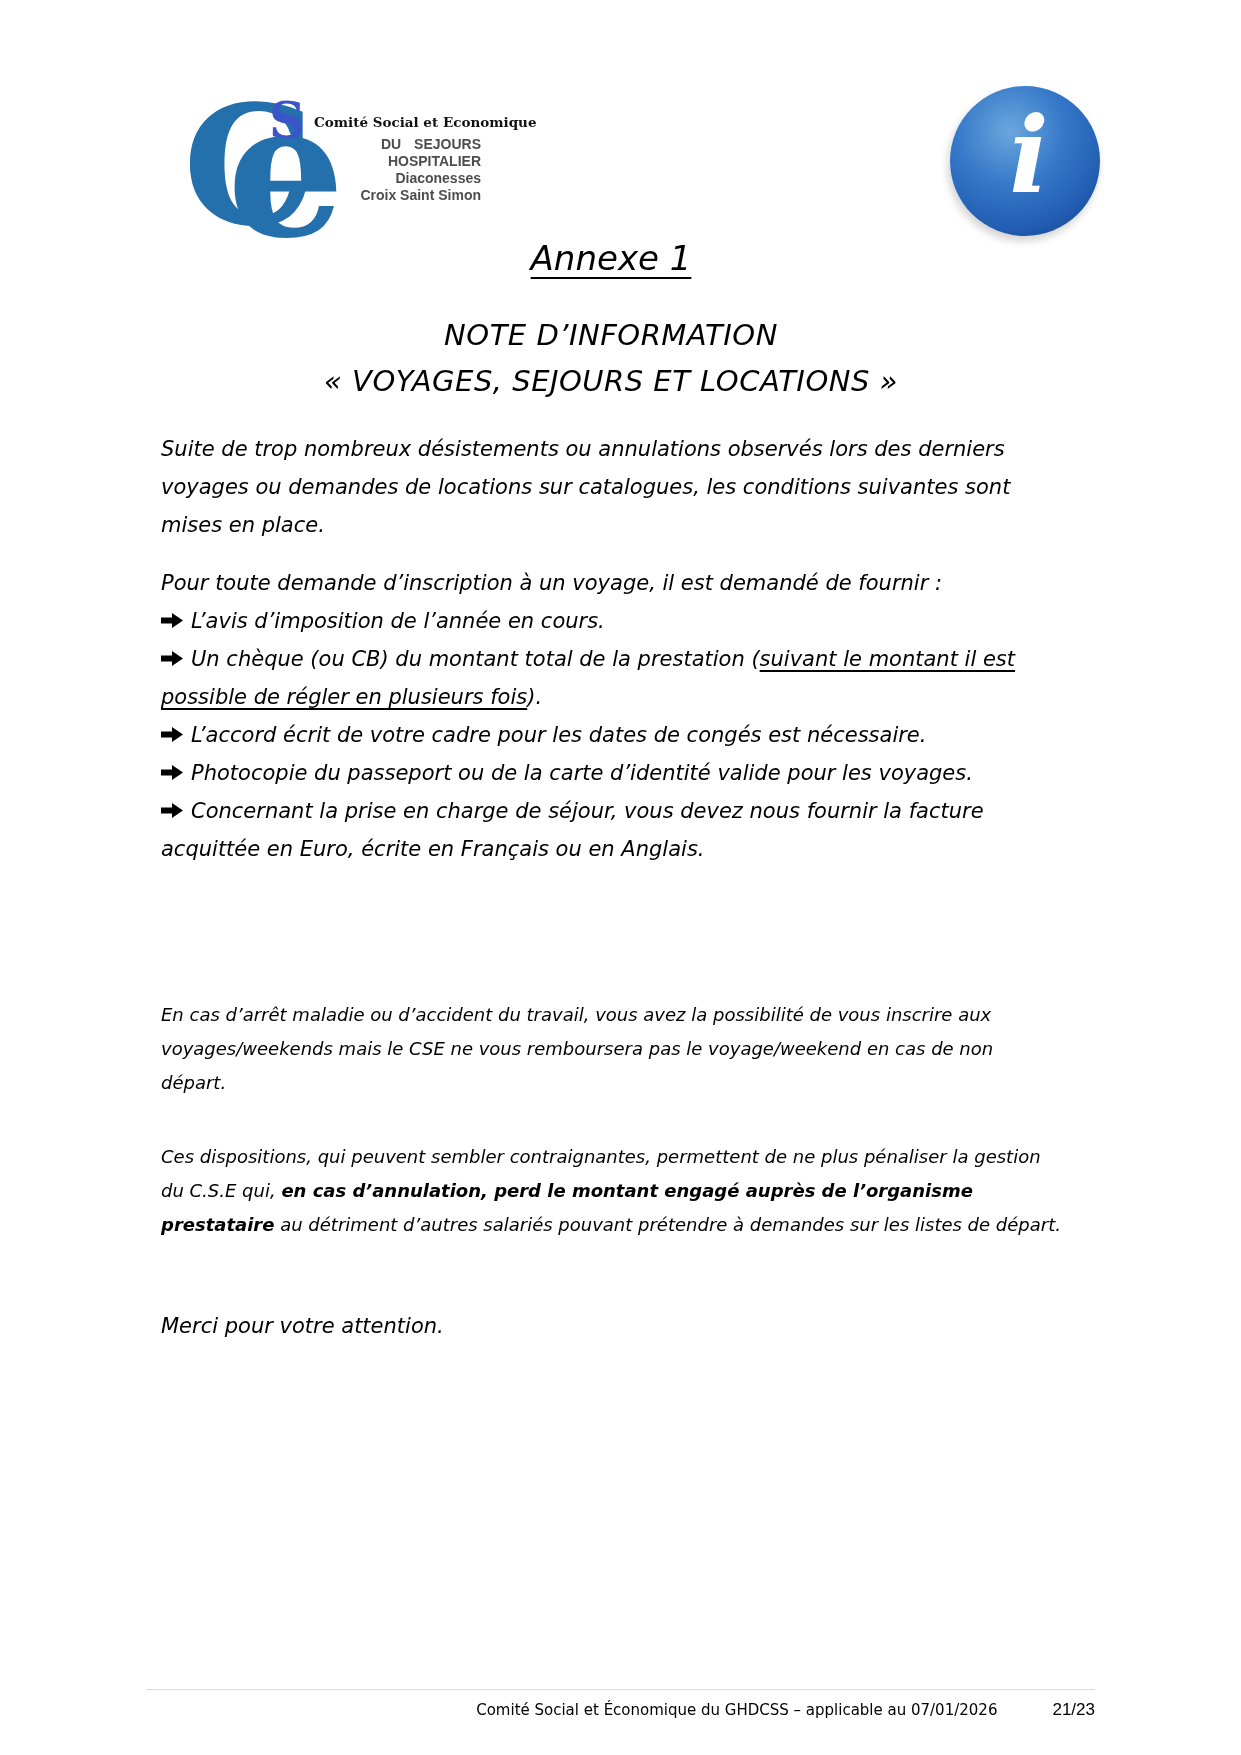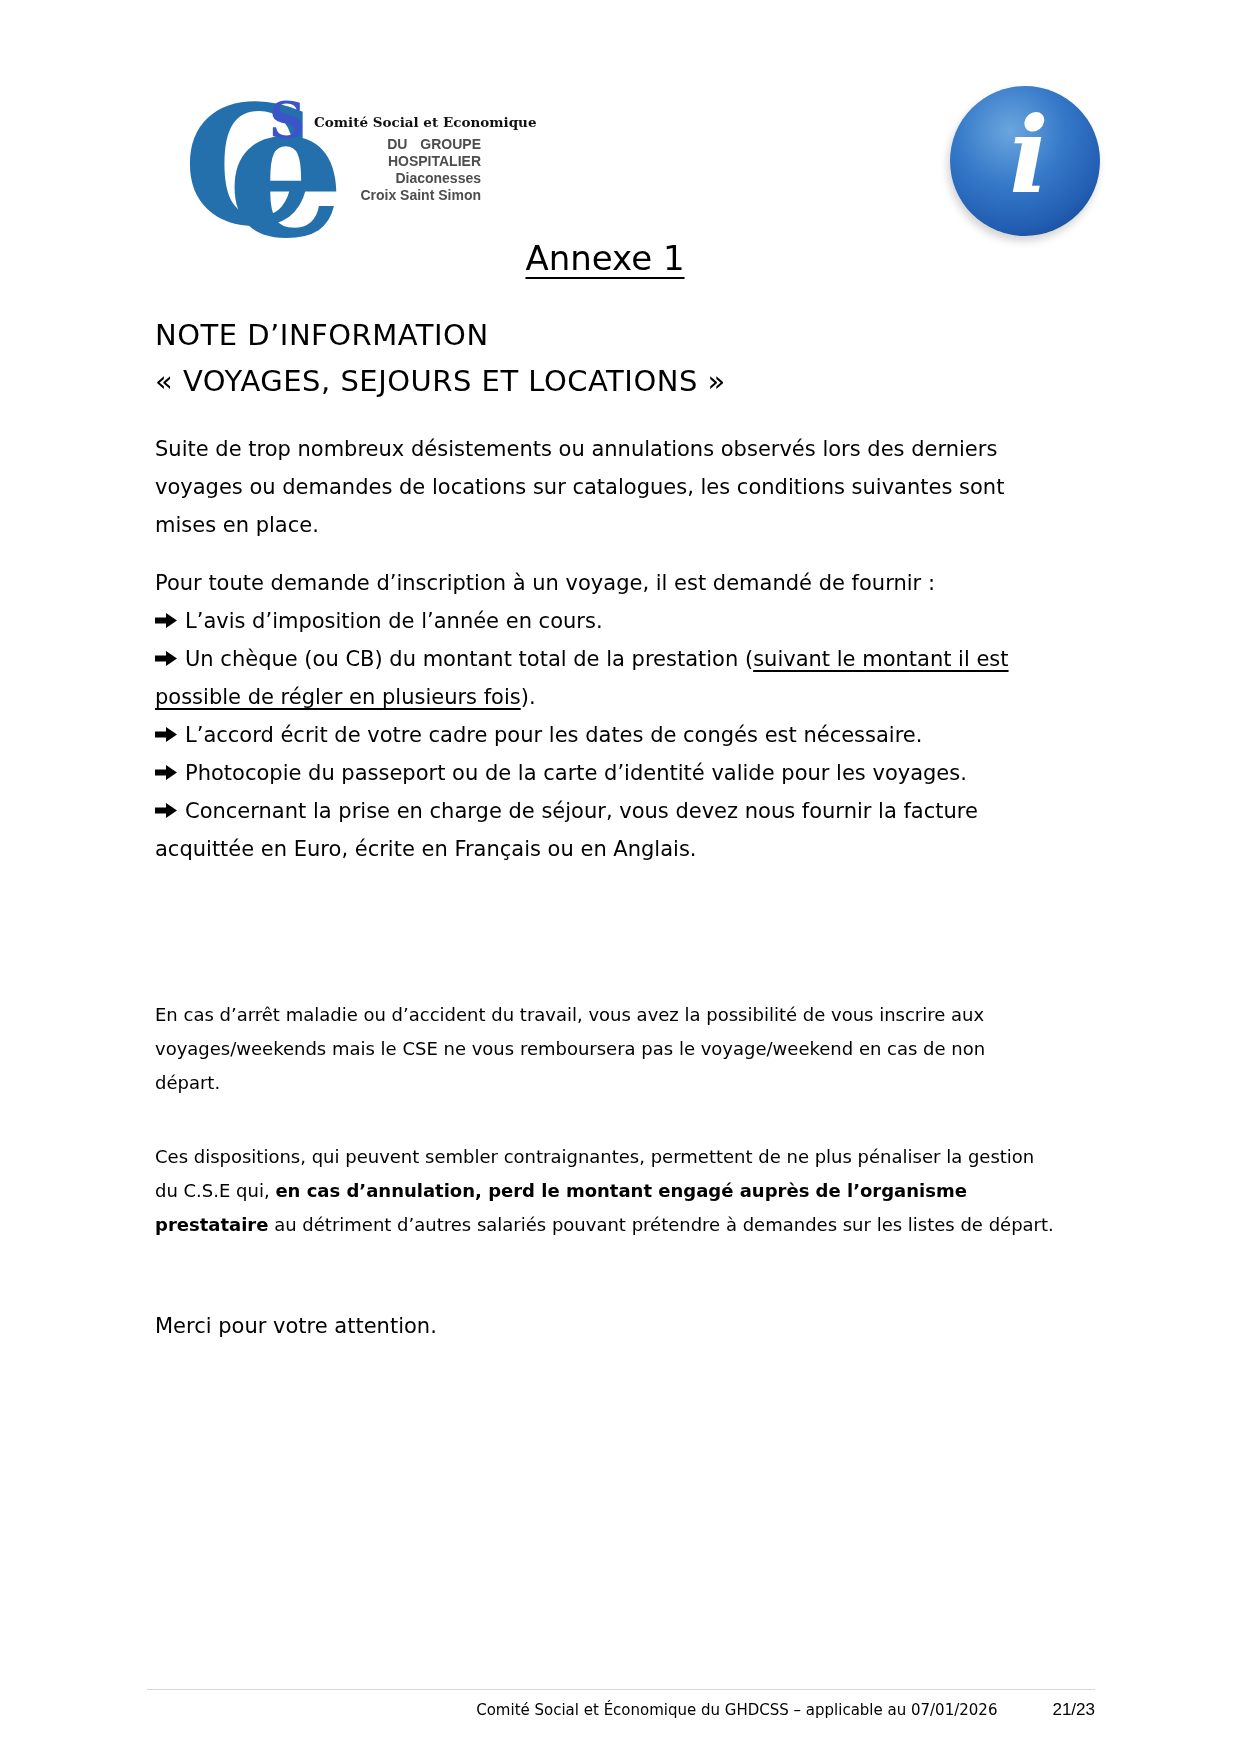--- a/index.html
+++ b/index.html
@@ -49,26 +49,26 @@
     background: radial-gradient(circle at 40% 30%, #6aa6de 0%, #3578c8 40%, #215cb0 72%, #123a78 100%);
     box-shadow: -2px 5px 8px rgba(0,0,0,0.18);
     display:flex; align-items:center; justify-content:center;
   }
   .info-badge .glyph {
     font-family:"DejaVu Serif", serif; font-style:italic; font-weight:bold;
     font-size:104px; color:#ffffff; transform:translate(4px,-6px);
   }
 
   
-  .content { position:absolute; left:155px; top:238px; width:900px; }
+  .content { position:absolute; left:161px; top:238px; width:900px;font-style:italic; }
 
   .doc-title { text-align:center; font-size:34px; font-weight:normal; }
   .doc-title .underlined { text-decoration:underline; text-underline-offset:7px; text-decoration-thickness:2px; }
 
-  .doc-subtitle { margin-top:34px; font-size:29px; line-height:46px; letter-spacing:0.5px; }
+  .doc-subtitle { margin-top:34px; text-align:center; font-size:29px; line-height:46px; letter-spacing:0.5px; }
 
   .para { font-size:21px; line-height:38px; }
   .intro { margin-top:26px; }
   .request { margin-top:20px; }
 
   .bullet { font-size:21px; line-height:38px; }
   .arrow-icon { display:inline-block; width:22px; height:15px; margin-right:8px; }
   .arrow-icon svg { display:block; }
   .u { text-decoration:underline; text-underline-offset:4px; }
 
@@ -92,21 +92,21 @@
 <body>
 
 <div class="page">
 
   <div class="logo">
     <span class="logo-c">C</span>
     <span class="logo-e">e</span>
     <span class="logo-s">S</span>
     <div class="logo-org">Comité Social et Economique</div>
     <div class="logo-group">
-      <div class="wide">DU GROUPE</div>
+      <div class="wide">DU SEJOURS</div>
       <div>HOSPITALIER</div>
       <div>Diaconesses</div>
       <div>Croix Saint Simon</div>
     </div>
   </div>
 
   <div class="info-badge">
     <span class="glyph">i</span>
   </div>
 

